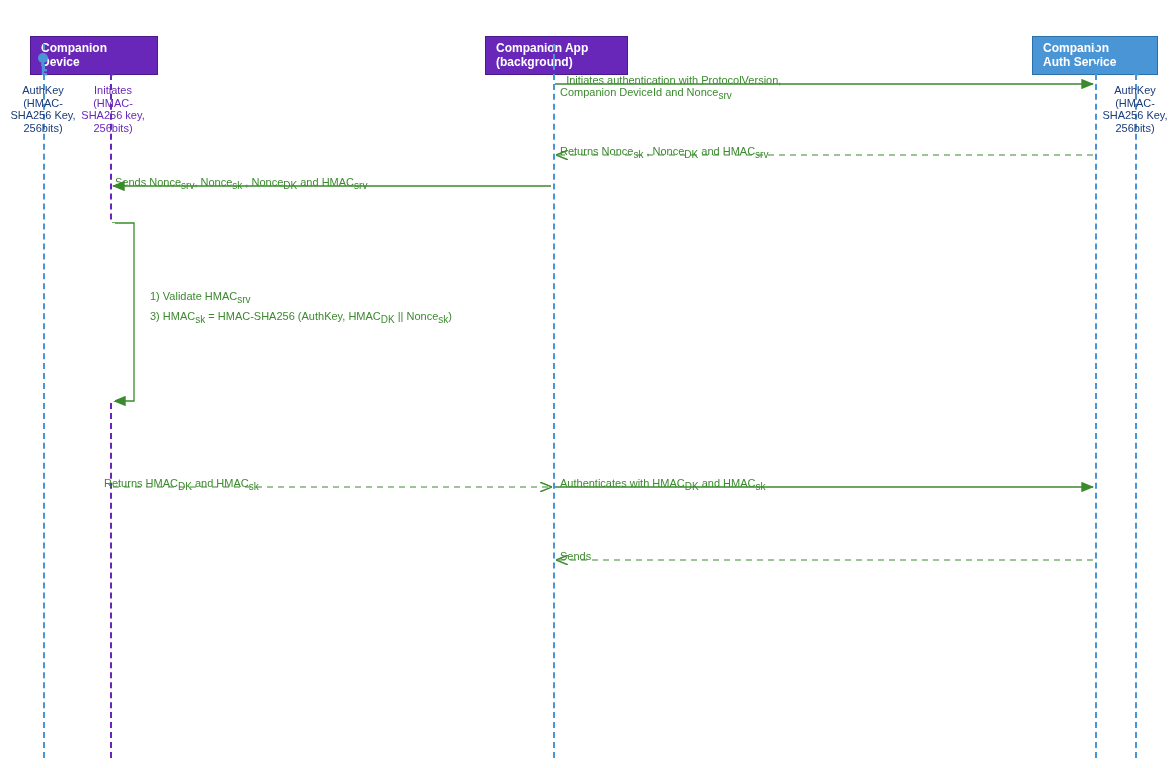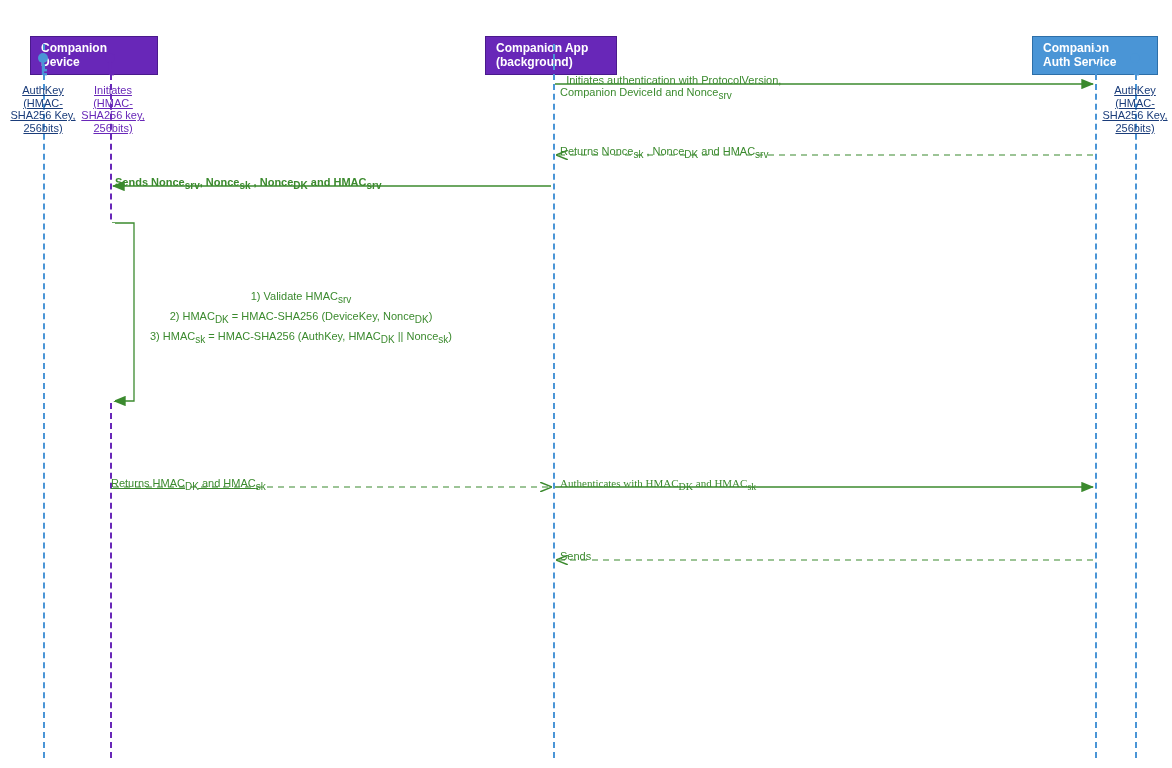--- a/index.html
+++ b/index.html
@@ -1,33 +1,33 @@
 <!DOCTYPE html>
 <html><head>
 <meta charset="utf-8">
 <style>
   * { margin:0; padding:0; box-sizing:border-box; }
   body { font-family: "Segoe UI", Arial, sans-serif; font-size:12px; background:#fff; color:#333; width:1172px; height:768px; position:relative; }
   .participant-header { position:absolute; top:0; background:#6827b8; color:#fff; font-weight:600; padding:4px 10px; border:1px solid #4a1a8c; line-height:1.2; white-space:pre;margin-top:36px; }
   .participant-header.svc { background:#4a95d6; border-color:#2d6fa8; }
   .lifeline { position:absolute; top:44px; bottom:10px; width:0; border-left:2px dashed #4a95d6; }
   .dlifeline { position:absolute; top:44px; bottom:10px; width:0; border-left:2px dashed #6827b8; }
-  .key-label { position:absolute; color:#1a3c7a; text-align:center; font-size:11px; line-height:1.15;text-decoration:underline; }
+  .key-label { position:absolute; color:#1a3c7a; text-align:center; font-size:11px; line-height:1.15; }
   svg.wires { position:absolute; top:0; left:0; width:1172px; height:768px; pointer-events:none; }
   .msg { position:absolute; color:#3b8a2e; font-size:11px; text-align:left; }
-  .steps { position:absolute; color:#3b8a2e; font-size:11px; text-align:center; line-height:1.6; }
+  .steps { position:absolute; color:#3b8a2e; font-size:11px; text-align:left; line-height:1.6; }
   .steps div { white-space:nowrap; }
   sub { font-size:10px; }
 </style>
 </head>
 <body>
 
 <div class="participant-header" style="left:30px; width:128px;">Companion
 Device</div>
-<div class="participant-header" style="left:485px; width:132px;">Companion App
+<div class="participant-header" style="left:485px; width:143px;">Companion App
 (background)</div>
 <div class="participant-header svc" style="left:1032px; width:126px;">Companion
 Auth Service</div>
 
 <div class="lifeline" style="left:43px;"></div>
 <div class="dlifeline" style="left:110px;"></div>
 <div class="lifeline" style="left:553px;"></div>
 <div class="lifeline" style="left:1095px;"></div>
 <div class="lifeline" style="left:1135px;"></div>
 
@@ -102,31 +102,30 @@
 
 <div class="msg" style="left:560px; top:62px; width:530px; white-space:pre;">
   <span>Initiates authentication with ProtocolVersion,
 Companion DeviceId and Nonce</span><sub>srv</sub>
 </div>
 
 <div class="msg" style="left:560px; top:145px; width:530px;">
   <span>Returns Nonce</span><sub>sk</sub><span> , Nonce</span><sub>DK</sub><span> and HMAC</span><sub>srv</sub>
 </div>
 
-<div class="msg" style="left:115px; top:176px; width:435px;font-weight:bold;">
+<div class="msg" style="left:115px; top:176px; width:435px;">
   <span>Sends Nonce</span><sub>srv</sub><span>, Nonce</span><sub>sk</sub><span> , Nonce</span><sub>DK</sub><span> and HMAC</span><sub>srv</sub>
 </div>
 
 <div class="steps" style="left:150px; top:288px;">
   <div><span>1) Validate HMAC</span><sub>srv</sub></div>
-  <div><span>2) HMAC</span><sub>DK</sub><span> = HMAC-SHA256 (DeviceKey, Nonce</span><sub>DK</sub><span>)</span></div>
   <div><span>3) HMAC</span><sub>sk</sub><span> = HMAC-SHA256 (AuthKey, HMAC</span><sub>DK</sub><span> || Nonce</span><sub>sk</sub><span>)</span></div>
 </div>
 
-<div class="msg" style="left:111px; top:477px; width:435px;text-decoration:underline;">
+<div class="msg" style="left:104px; top:477px; width:435px;">
   <span>Returns HMAC</span><sub>DK</sub><span> and HMAC</span><sub>sk</sub>
 </div>
 
-<div class="msg" style="left:560px; top:477px; width:530px;font-family:Liberation Serif, serif;">
+<div class="msg" style="left:560px; top:477px; width:530px;">
   <span>Authenticates with HMAC</span><sub>DK</sub><span> and HMAC</span><sub>sk</sub>
 </div>
 
 <div class="msg" style="left:560px; top:550px; width:530px;">Sends</div>
 
 </body></html>

